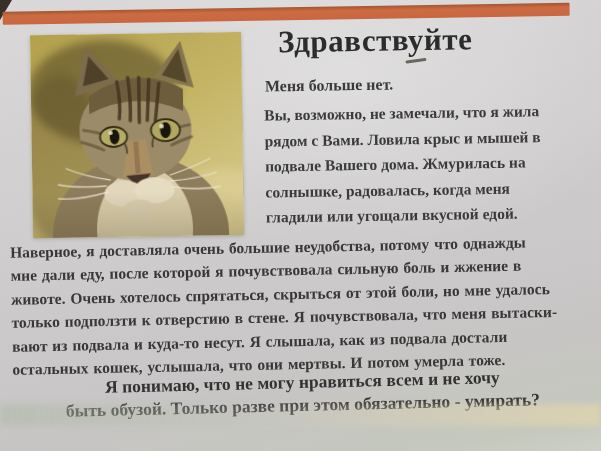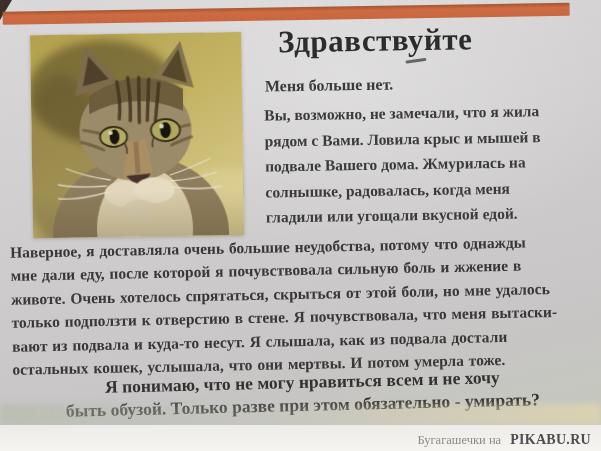--- a/index.html
+++ b/index.html
@@ -176,17 +176,13 @@
     </div>
 
     <div class="conclusion">
       <div>Я понимаю, что не могу нравиться всем и не хочу</div>
       <div>быть обузой. Только разве при этом обязательно - умирать?</div>
     </div>
   </div>
 
   <div class="bottom-shade"></div>
 
-  <div class="footer">
-    <span class="prefix">Бугагашечки на</span>
-    <span class="brand">PIKABU.RU</span>
-  </div>
 </div>
 
 </body></html>

